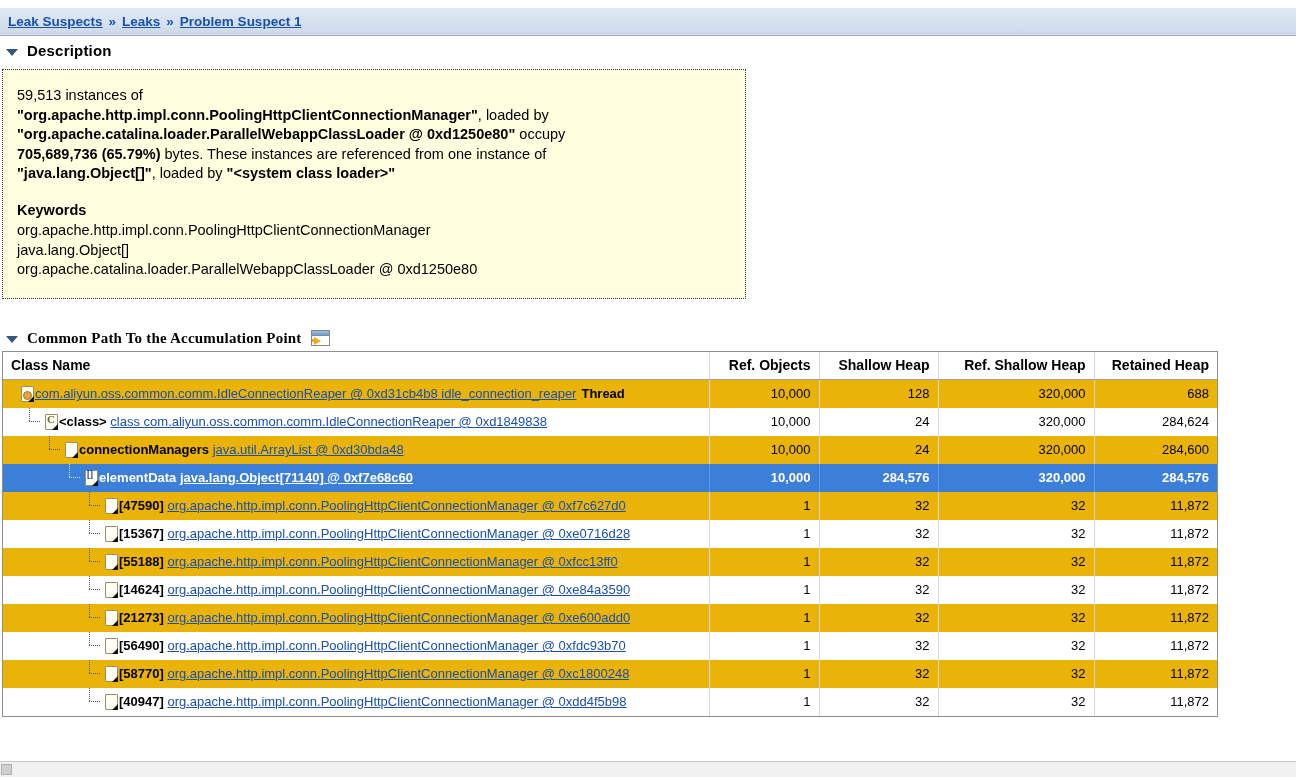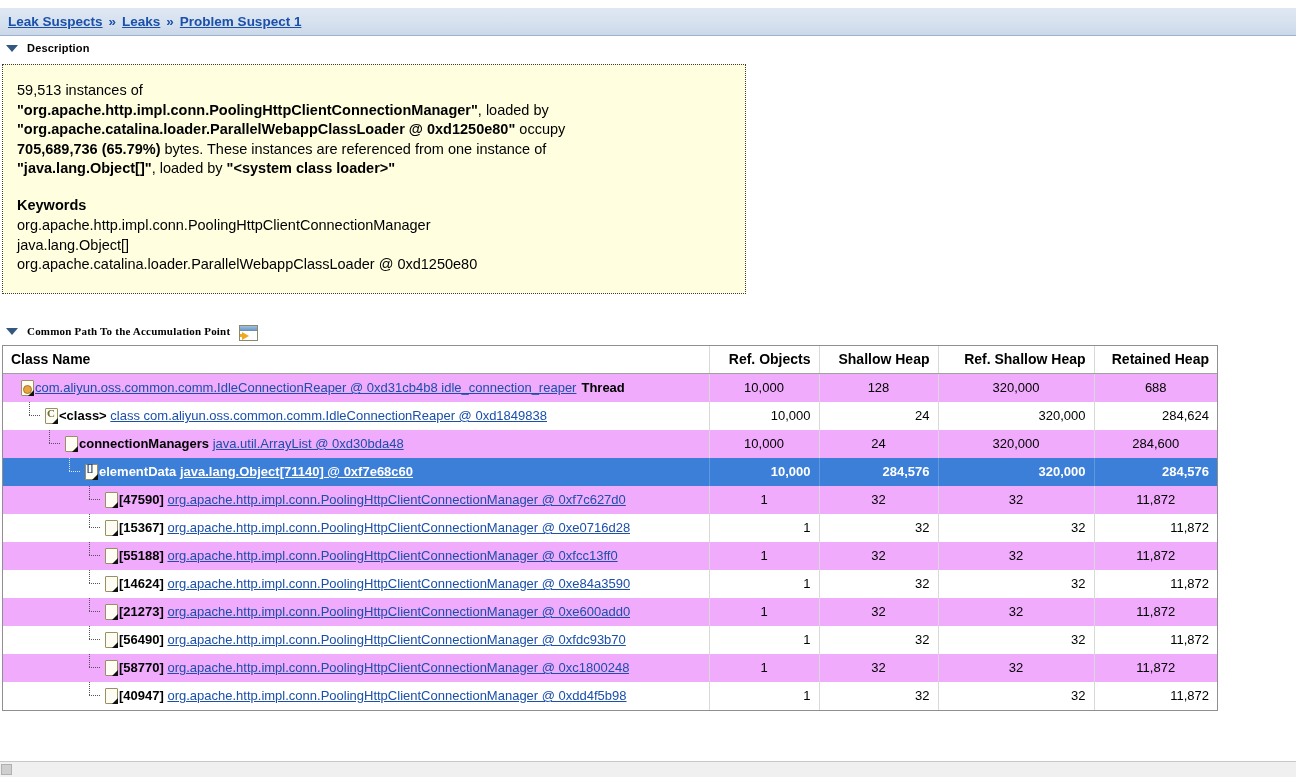--- a/index.html
+++ b/index.html
@@ -30,22 +30,23 @@
   }
   #breadcrumb .sep {
     color: #1a4faa;
     margin: 0 6px;
     font-weight: bold;
   }
 
   
   .section-head {
     display: flex;
+    align-items: center;
     padding: 6px 0 4px 6px;
-    font-size: 11px;
+    font-size: 15px;
     font-weight: bold;
     color: #000;
   }
   .twisty {
     width: 0; height: 0;
     border-left: 6px solid transparent;
     border-right: 6px solid transparent;
     border-top: 7px solid #33577f;
     margin-right: 9px;
     margin-top: 3px;
@@ -131,21 +132,21 @@
   table.tree td {
     height: 28px;
     padding: 0 8px;
     white-space: nowrap;
     overflow: hidden;
     vertical-align: middle;
   }
   td.c-name { text-align: left; padding-left: 4px; }
   td.c-num  { text-align: right; font-size: 13px; }
 
-  tr.alt td { background: #f0abfc; text-align: center; }
+  tr.alt td { background: #eab308; }
   tr.plain td { background: #ffffff; }
   tr.sel td {
     background: #3c7fd9;
     color: #ffffff;
     font-weight: bold;
   }
   tr.sel td a, tr.sel td .lbl { color: #ffffff; }
 
   
   td.c-num, th.c-num { border-left: 1px solid #d9d9d9; }

